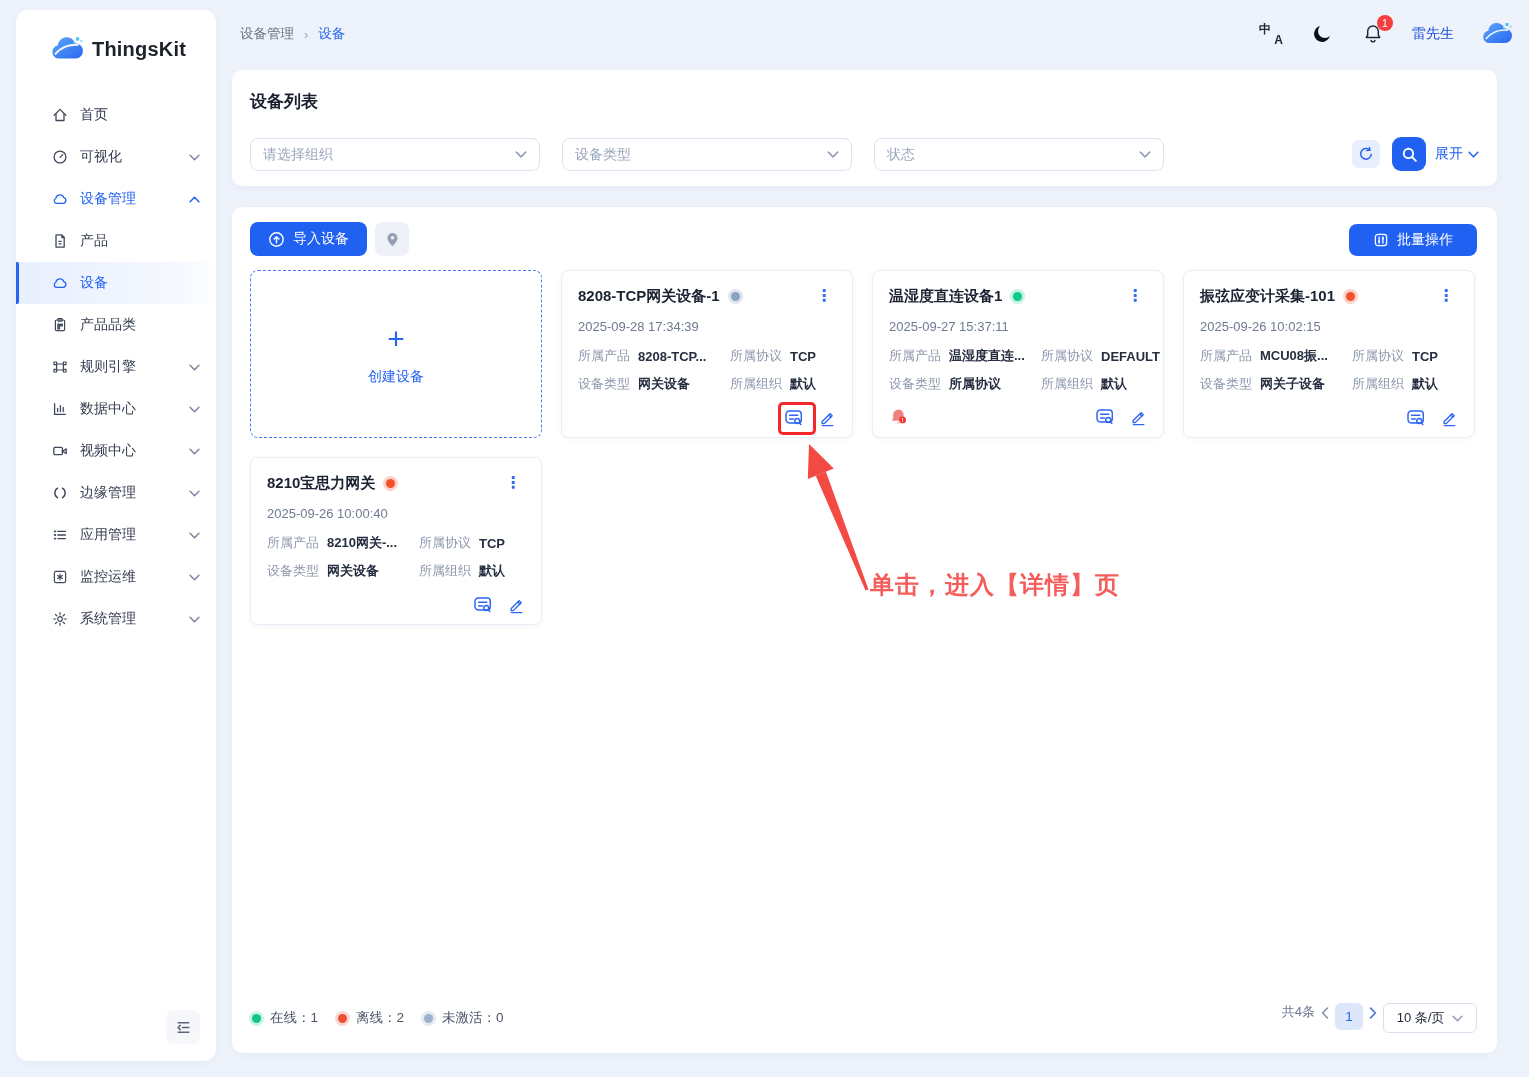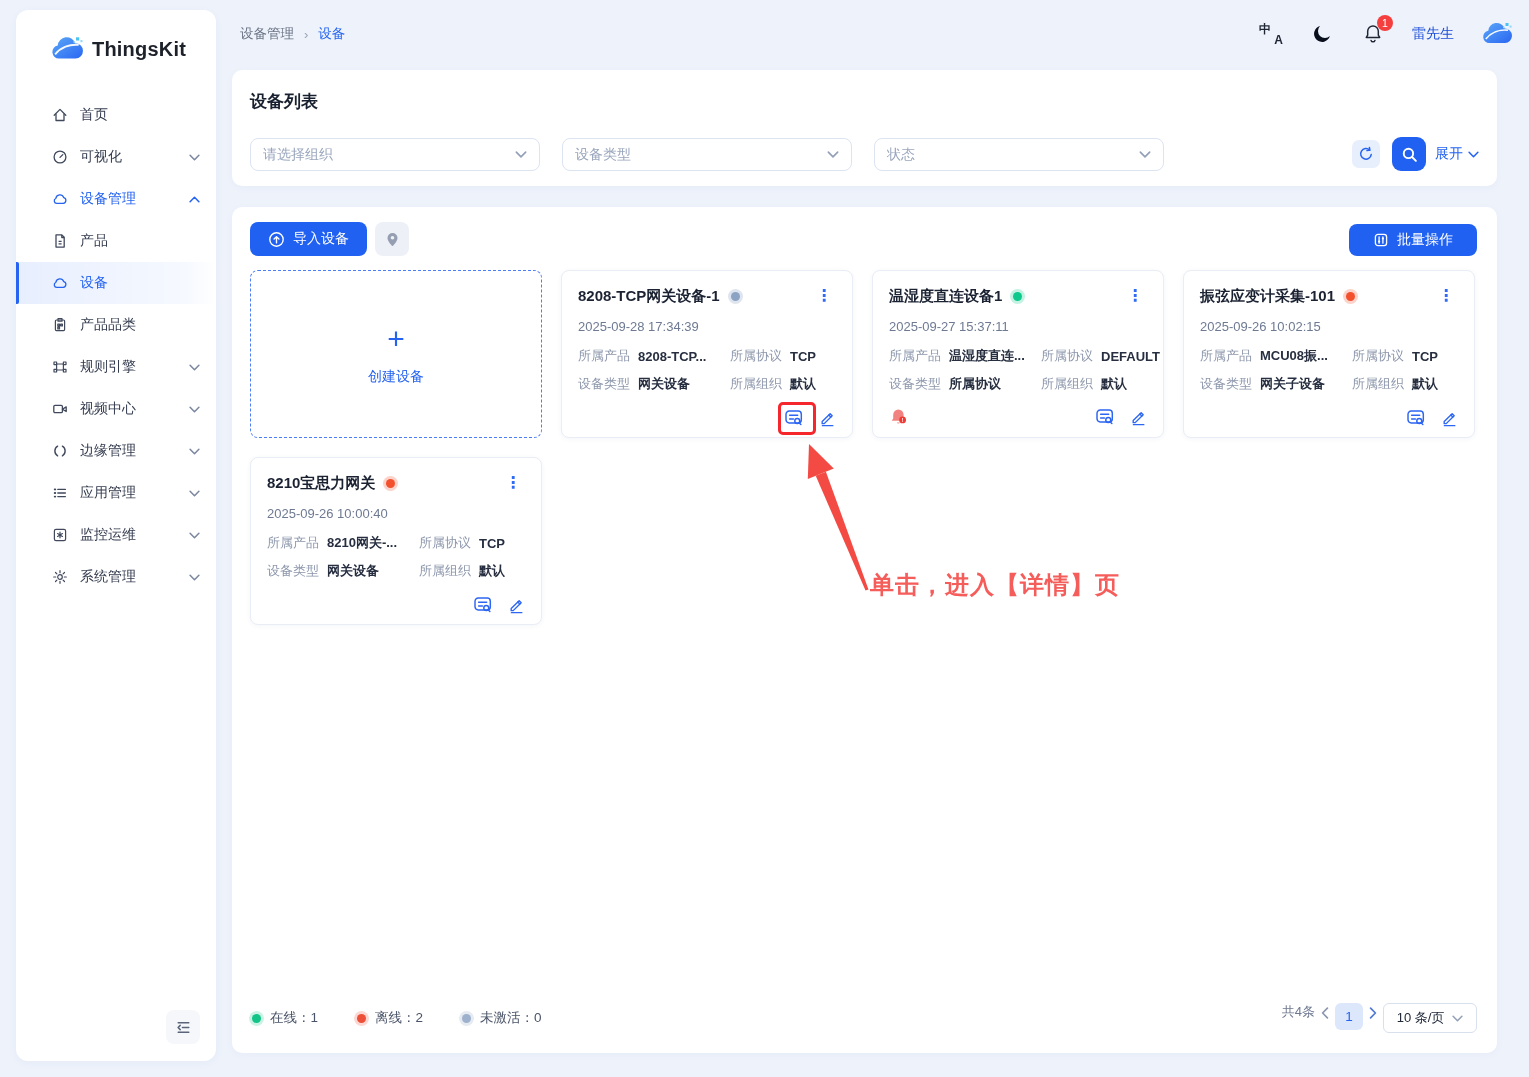--- a/index.html
+++ b/index.html
@@ -119,21 +119,21 @@
   .f-pair.first { flex:0 0 152px; }
   .f-label { font-size:13px; color:#8c96ab; white-space:nowrap; }
   .f-value { font-size:13px; color:#262e40; font-weight:600; white-space:nowrap; }
   .card-actions { position:absolute; left:16px; right:16px; bottom:10px; display:flex; align-items:center; gap:15px; }
   .act-spacer { flex:1; }
   .act-icon { width:20px; height:18px; color:#2d66f2; cursor:pointer; }
   .alarm-icon { width:20px; height:20px; cursor:pointer; }
 
   
   .list-footer { position:absolute; left:20px; right:20px; bottom:20px; height:30px; display:flex; align-items:center; }
-  .legend { display:flex; align-items:center; gap:39px; }
+  .legend { display:flex; align-items:center; gap:20px; }
   .legend-item { display:flex; align-items:center; gap:9px; font-size:13.5px; color:#4a5468; }
   .legend-dot { width:9px; height:9px; border-radius:50%; }
   .lg-online { background:#12c487; box-shadow:0 0 0 3px rgba(18,196,135,.22); }
   .lg-offline { background:#ee4f38; box-shadow:0 0 0 3px rgba(238,79,56,.22); }
   .lg-inactive { background:#9db0cc; box-shadow:0 0 0 3px rgba(157,176,204,.25); }
   .pager { margin-left:auto; display:flex; gap:0; }
   .pg-total { font-size:13px; color:#6e7890; }
   .pg-arrow { width:20px; height:20px; display:flex; align-items:center; justify-content:center; color:#8b96ad; cursor:pointer; }
   .pg-arrow svg { width:8px; height:12px; }
   .pg-arrow.next { color:#4e78d8; }
@@ -374,20 +374,29 @@
       <svg class="mi">
           <use href="#i-rule"></use>
         </svg>
       <span>规则引擎</span>
       <svg class="chev">
           <use href="#i-chev"></use>
         </svg>
     </div>
     <div class="menu-item">
       <svg class="mi">
+          <use href="#i-chart"></use>
+        </svg>
+      <span>数据中心</span>
+      <svg class="chev">
+          <use href="#i-chev"></use>
+        </svg>
+    </div>
+    <div class="menu-item">
+      <svg class="mi">
           <use href="#i-video"></use>
         </svg>
       <span>视频中心</span>
       <svg class="chev">
           <use href="#i-chev"></use>
         </svg>
     </div>
     <div class="menu-item">
       <svg class="mi">
           <use href="#i-edge"></use>

